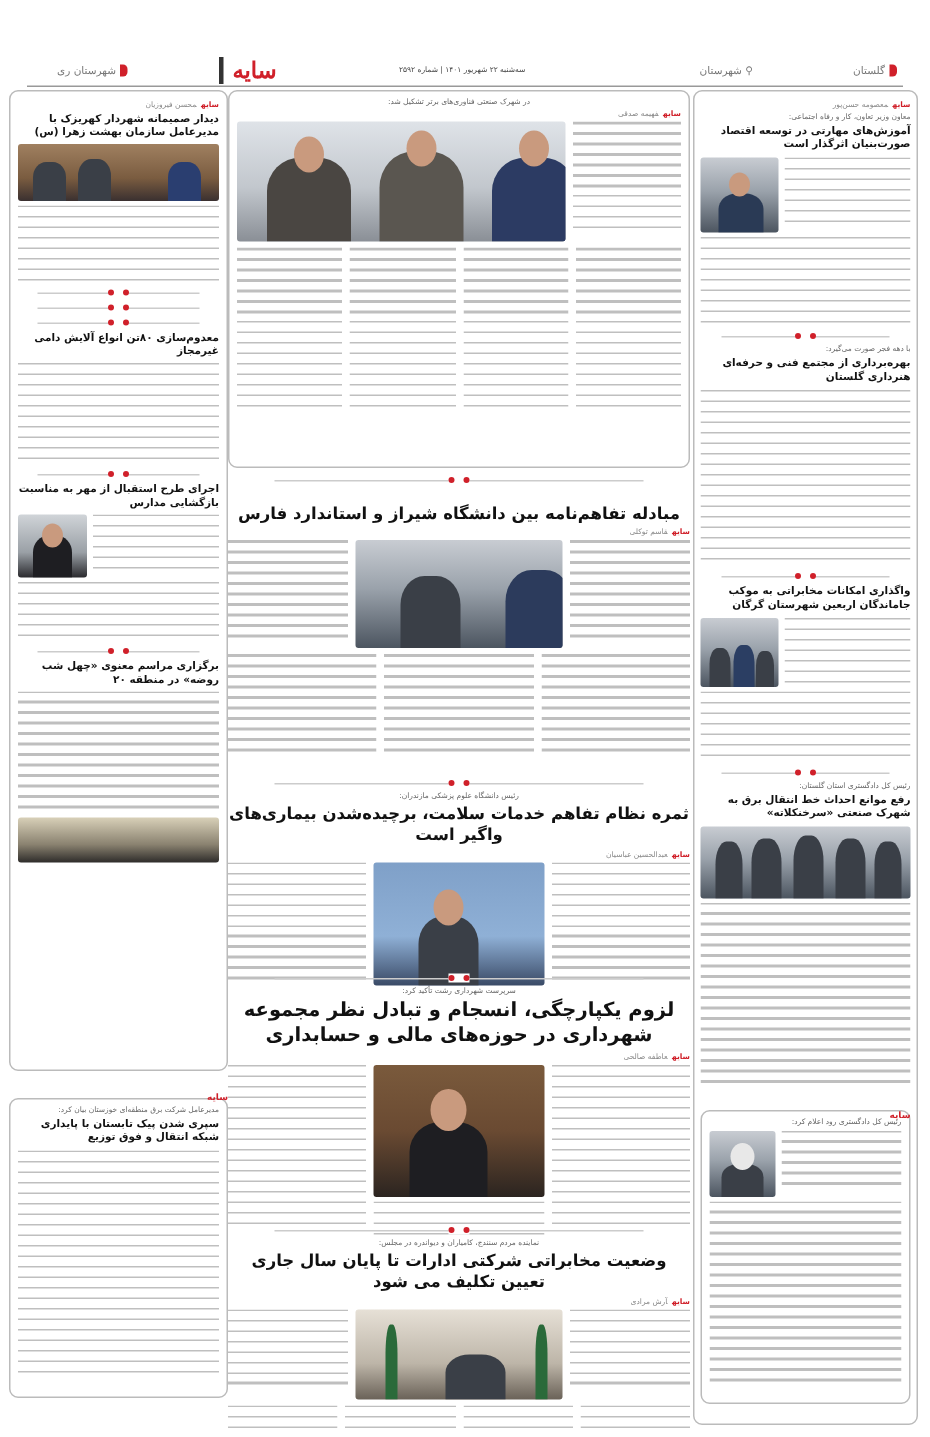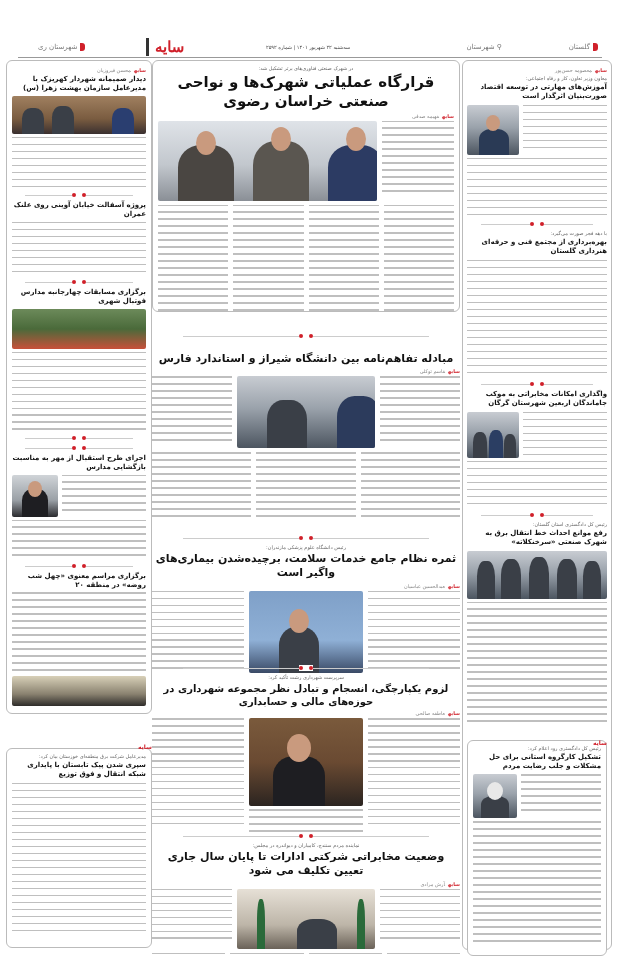--- a/index.html
+++ b/index.html
@@ -11,21 +11,21 @@
   .mh-item { position: absolute; top: 3px; font-size: 7px; color: #777; white-space: nowrap; }
   .mh-marker { display: inline-block; width: 5px; height: 8px; background: #d0202a; vertical-align: middle; margin-left: 3px; border-radius: 0 3px 3px 0; }
   .mh-logo { position: absolute; top: -2px; left: 128px; font-family: "DejaVu Serif", serif; font-size: 15px; color: #d0202a; font-weight: bold; border-left: 3px solid #333; padding-left: 6px; }
   .mh-date { position: absolute; top: 4px; left: 248px; font-size: 5px; color: #444; }
 
   .col { position: absolute; top: 60px; background: #fff; }
   .col-right { right: 8px; width: 150px; height: 890px; border: 1px solid #bbb; border-radius: 6px; padding: 4px; }
   .col-mid { right: 160px; width: 308px; height: 890px; }
   .col-left { left: 6px; width: 146px; height: 890px; }
 
-  .box { border: 1px solid #bbb; border-radius: 6px; padding: 4px 5px; background: #fff; margin-bottom: 20px; }
+  .box { border: 1px solid #bbb; border-radius: 6px; padding: 4px 5px; background: #fff; margin-bottom: 4px; }
   .kicker { font-size: 5px; color: #666; text-align: center; margin-bottom: 2px; }
   .kicker.rt { text-align: right; }
   .title-lg { font-size: 15px; font-weight: bold; color: #111; text-align: center; line-height: 1.25; letter-spacing: -0.3px; }
   .title-md { font-size: 11px; font-weight: bold; color: #111; text-align: center; line-height: 1.3; }
   .title-sm { font-size: 7px; font-weight: bold; color: #111; text-align: right; line-height: 1.35; }
   .byline { font-size: 5px; color: #888; margin: 2px 0; }
   .byline .brand { color: #d0202a; font-weight: bold; margin-left: 3px; }
   .lines { overflow: hidden; }
   .lines span { display: block; height: 1.6px; background: #8a8a8a; margin: 0 0 5.4px 0; opacity: .55; }
   .sep { position: relative; height: 8px; margin: 2px 0; }
@@ -192,21 +192,20 @@
         <span></span>
         <span></span>
       </div>
 
   </div>
 
   <div style="height:10px;"><span class="section-label">سایه</span></div>
 
   <div class="box">
     <div class="kicker rt">رئیس کل دادگستری رود اعلام کرد:</div>
-    <div class="title-sm">تشکیل کارگروه استانی برای حل مشکلات و جلب رضایت مردم</div>
     <div style="display:flex;gap:4px;margin-top:3px;">
       <div class="lines" style="flex:1;height:44px;">
           <span></span>
           <span></span>
           <span></span>
           <span></span>
           <span></span>
           <span></span>
         </div>
       <div class="photo" style="width:44px;height:44px;">
@@ -235,21 +234,20 @@
         <span></span>
       </div>
 
   </div>
 </div>
 
 <div class="col col-mid">
 
   <div class="box" style="height:252px;">
     <div class="kicker">در شهرک صنعتی فناوری‌های برتر تشکیل شد:</div>
-    <div class="title-lg">قرارگاه عملیاتی شهرک‌ها و نواحی صنعتی خراسان رضوی</div>
     <div class="byline"><span class="brand">سایه</span><span>فهیمه صدقی</span></div>
     <div style="display:flex;gap:5px;">
       <div class="lines" style="width:72px;height:80px;">
           <span></span>
           <span></span>
           <span></span>
           <span></span>
           <span></span>
           <span></span>
           <span></span>
@@ -421,21 +419,21 @@
     </div>
 
   </div>
 
   <div class="sep">
       <i></i>
     </div>
 
   <div style="height:118px;">
     <div class="kicker">رئیس دانشگاه علوم پزشکی مازندران:</div>
-    <div class="title-md">ثمره نظام جامع خدمات سلامت، برچیده‌شدن بیماری‌های واگیر است</div>
+    <div class="title-md">ثمره نظام تفاهم خدمات سلامت، برچیده‌شدن بیماری‌های واگیر است</div>
     <div class="byline"><span class="brand">سایه</span><span>عبدالحسین عباسیان</span></div>
     <div style="display:flex;gap:5px;">
       <div class="lines" style="width:92px;height:82px;">
           <span></span>
           <span></span>
           <span></span>
           <span></span>
           <span></span>
           <span></span>
           <span></span>
@@ -466,21 +464,21 @@
     </div>
 
   </div>
 
   <div class="sep">
       <i></i>
     </div>
 
   <div style="height:156px;">
     <div class="kicker">سرپرست شهرداری رشت تأکید کرد:</div>
-    <div class="title-md" style="font-size:10px;">لزوم یکپارچگی، انسجام و تبادل نظر مجموعه شهرداری در حوزه‌های مالی و حسابداری</div>
+    <div class="title-md" style="font-size:13px;">لزوم یکپارچگی، انسجام و تبادل نظر مجموعه شهرداری در حوزه‌های مالی و حسابداری</div>
     <div class="byline"><span class="brand">سایه</span><span>عاطفه‌ صالحی</span></div>
     <div style="display:flex;gap:5px;">
       <div class="lines" style="width:92px;height:118px;">
           <span></span>
           <span></span>
           <span></span>
           <span></span>
           <span></span>
           <span></span>
           <span></span>
@@ -618,63 +616,46 @@
           <span></span>
           <span></span>
         </div>
 
     </div>
 
     <div class="sep">
         <i></i>
       </div>
 
-    <div>
-      <div class="title-sm">پروژه آسفالت خیابان آوینی روی علنک عمران</div>
-      <div class="lines" style="height:54px;margin-top:2px;">
-          <span></span>
-          <span></span>
-          <span></span>
-          <span></span>
-          <span></span>
-          <span></span>
-          <span></span>
-          <span></span>
-        </div>
-
-    </div>
 
     <div class="sep">
         <i></i>
       </div>
 
-    <div>
-      <div class="title-sm">برگزاری مسابقات چهارجانبه مدارس فوتبال شهری</div>
-      <div class="photo" style="height:40px;margin-top:2px;background:linear-gradient(180deg,#6c8a5a 0%,#4a6a3a 50%,#c8503a 100%);"></div>
-      <div class="lines" style="height:80px;margin-top:3px;">
-          <span></span>
-          <span></span>
-          <span></span>
-          <span></span>
-          <span></span>
-          <span></span>
-          <span></span>
-          <span></span>
-          <span></span>
-          <span></span>
-          <span></span>
-          <span></span>
-        </div>
-
-    </div>
 
     <div class="sep">
         <i></i>
       </div>
 
+    <div>
+      <div class="title-sm">معدوم‌سازی ۸۰تن انواع آلایش دامی غیرمجاز</div>
+      <div class="lines" style="height:68px;margin-top:2px;">
+          <span></span>
+          <span></span>
+          <span></span>
+          <span></span>
+          <span></span>
+          <span></span>
+          <span></span>
+          <span></span>
+          <span></span>
+          <span></span>
+        </div>
+
+    </div>
 
     <div class="sep">
         <i></i>
       </div>
 
     <div>
       <div class="title-sm">اجرای طرح استقبال از مهر به مناسبت بازگشایی مدارس</div>
       <div style="display:flex;gap:4px;margin-top:2px;">
         <div class="lines" style="flex:1;height:42px;">
             <span></span>

